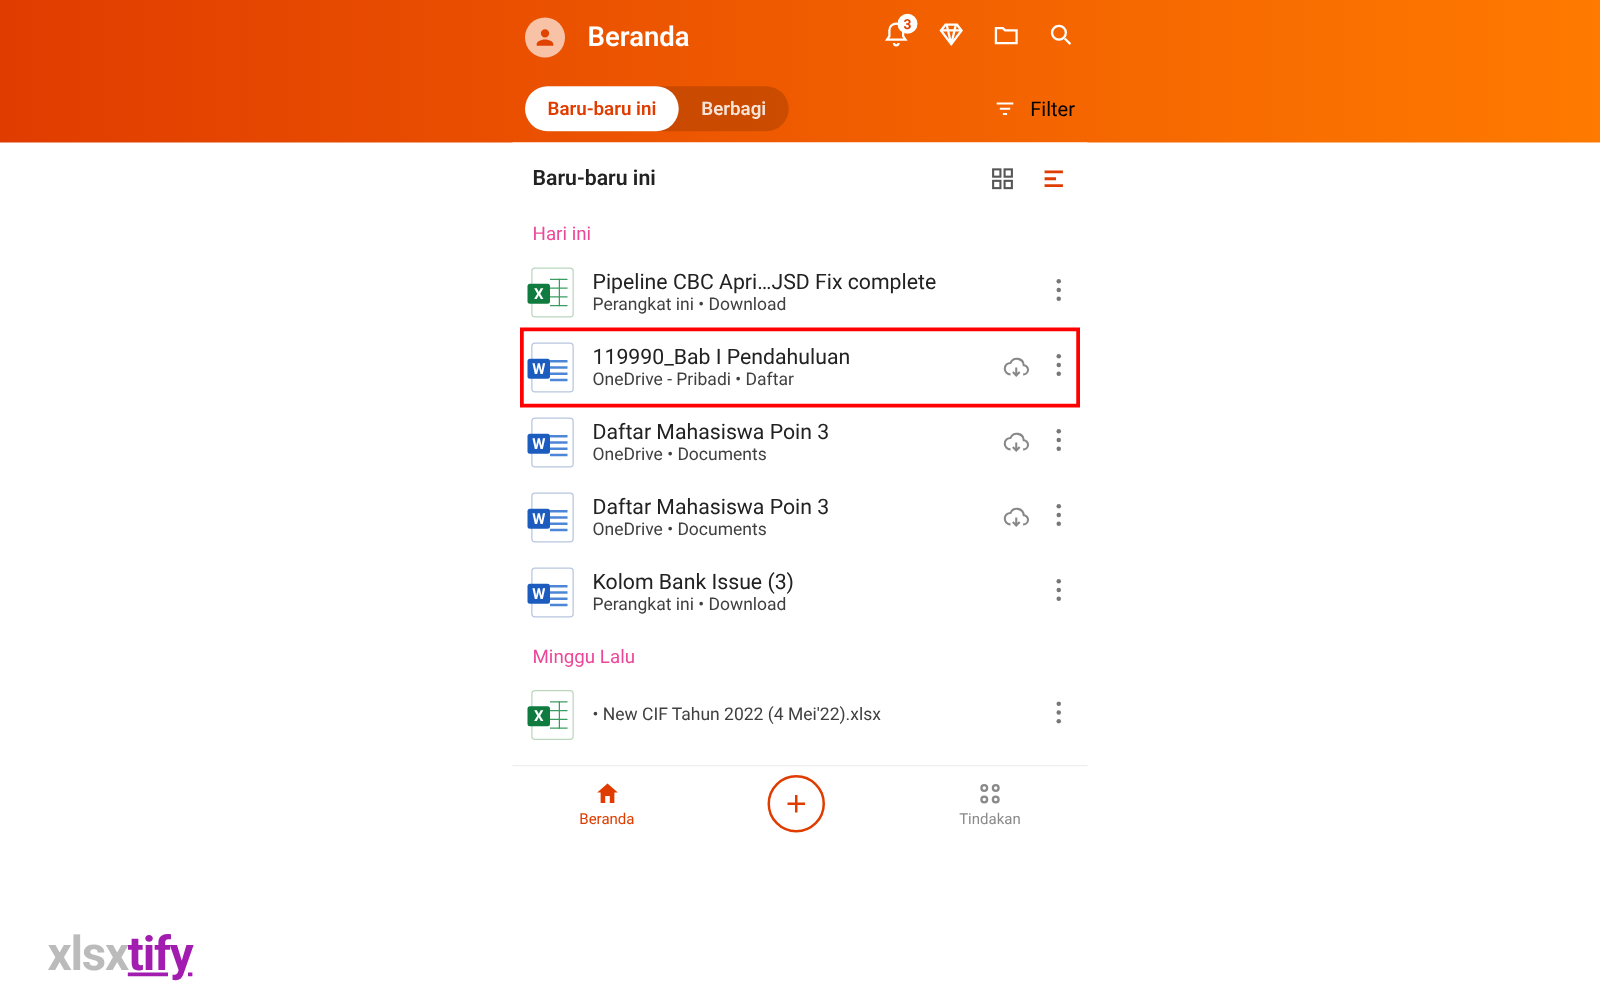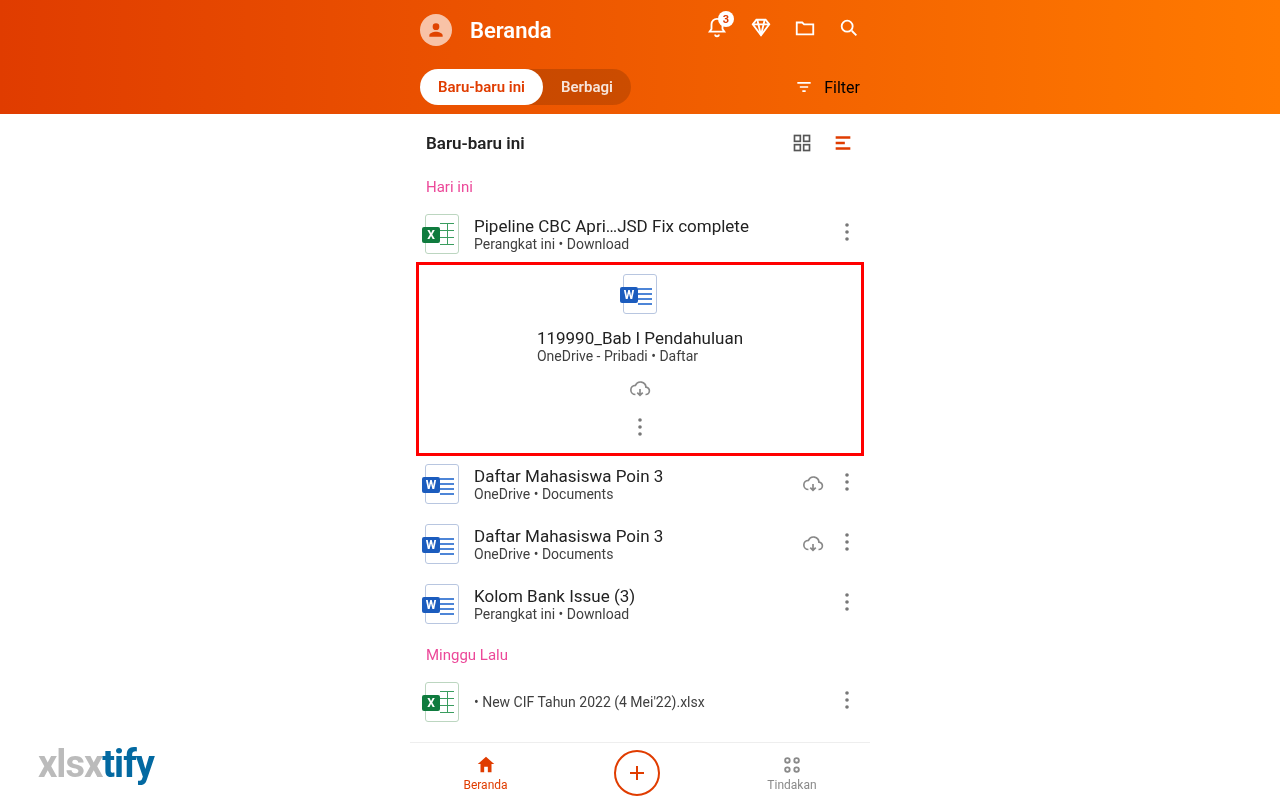--- a/index.html
+++ b/index.html
@@ -120,21 +120,20 @@
   .file-row {
     display: flex;
     align-items: center;
     gap: 14px;
     padding: 10px 6px;
     cursor: pointer;
   }
   .file-row.highlight {
     outline: 3px solid #ff0000;
     outline-offset: -1px;
-    flex-direction: column;
   }
   .file-icon { width: 36px; height: 40px; flex-shrink: 0; display:flex; align-items:center; justify-content:center;}
   .file-text { flex: 1; min-width: 0; }
   .file-name { font-size: 17px; color: #222; white-space: nowrap; overflow: hidden; text-overflow: ellipsis; }
   .file-sub { font-size: 14px; color: #404040; }
   .cloud-btn { cursor:pointer; color:#888; display:flex; }
   .kebab { cursor: pointer; color:#777; padding:4px 6px; }
   .kebab svg { fill:#777; }
   .bottom-nav {
     position: absolute;
@@ -162,21 +161,21 @@
     background:#fff;
   }
   .watermark {
     position:absolute;
     left:38px; bottom:14px;
     font-size:38px;
     font-weight:700;
     letter-spacing:-1px;
     color:#bbb;
   }
-  .watermark .accent { color:#0369a1; }
+  .watermark .accent { color:#a21caf;text-decoration:underline; }
   
   .doc-w { position:relative; width:34px; height:40px; border:1px solid #b8c6e0; background:#fff; border-radius:3px;}
   .doc-w::before{
     content:"W";
     position:absolute; left:-4px; top:12px;
     width:18px; height:16px; background:#1b5cbe;
     color:#fff; font-size:12px; font-weight:700;
     display:flex; align-items:center; justify-content:center;
     border-radius:2px;
   }

